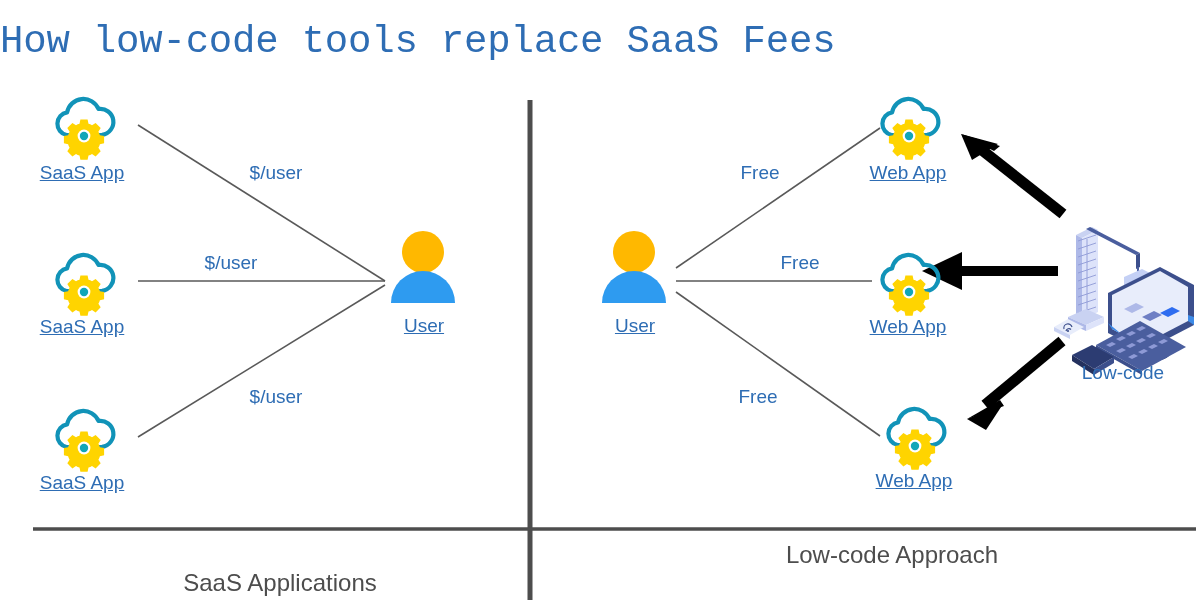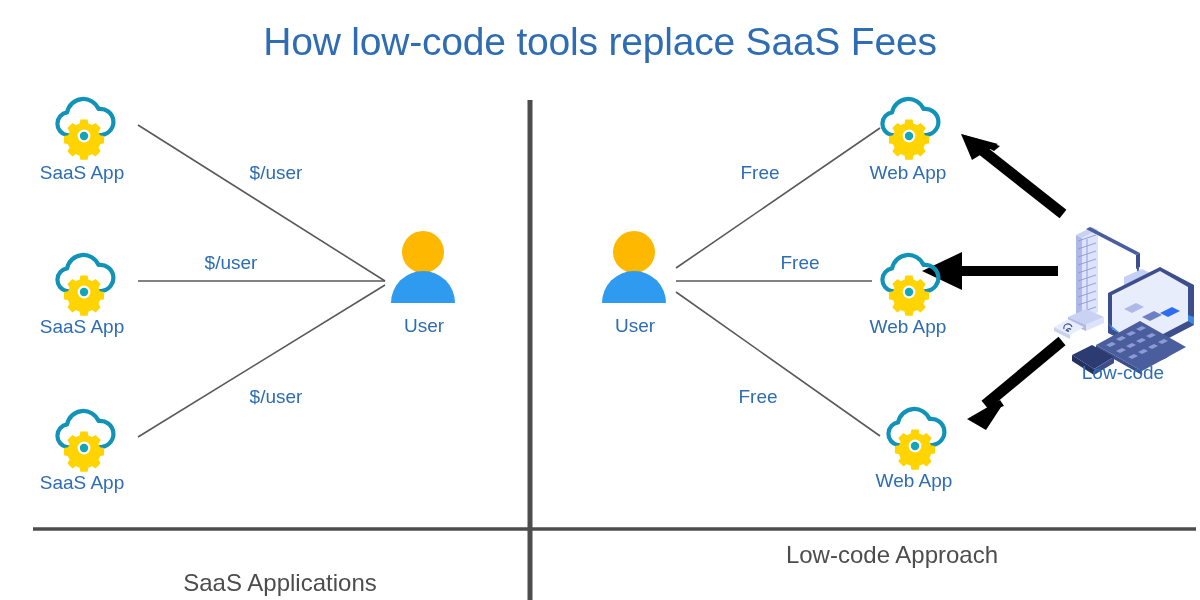--- a/index.html
+++ b/index.html
@@ -18,34 +18,34 @@
     position: absolute;
     left: 0; top: 0;
     width: 1200px;
     height: 600px;
   }
   .abs { position: absolute; }
 
   .title {
     left: 0; top: 20px;
     width: 1200px;
-    text-align: center;
     font-size: 39px;
     color: #2E6DB4;
     letter-spacing: -0.2px;
-    font-family: Liberation Sans, sans-serif;
+    font-family: Liberation Mono, monospace;
   }
 
   .node-label {
     position: absolute;
     text-align: center;
     color: #2E6DB4;
     font-size: 19px;
     white-space: nowrap;
     font-family: "Liberation Sans", sans-serif;
+    text-decoration: underline;
   }
   .edge-label {
     position: absolute;
     text-align: center;
     color: #2E6DB4;
     font-size: 19px;
     white-space: nowrap;
     font-family: "Liberation Sans", sans-serif;
   }
   .section-label {

